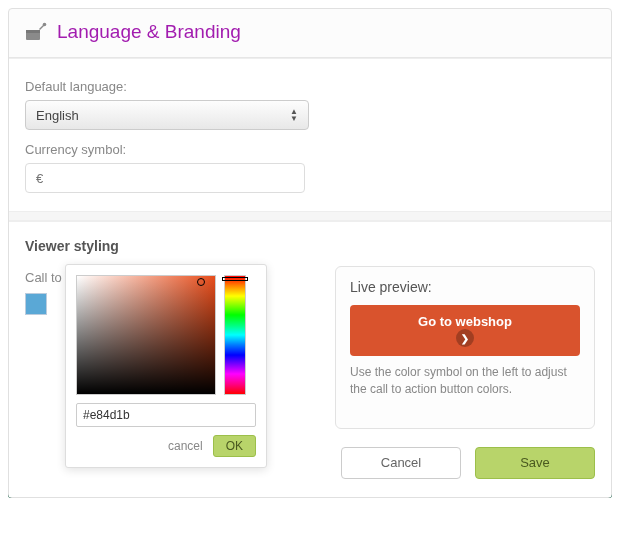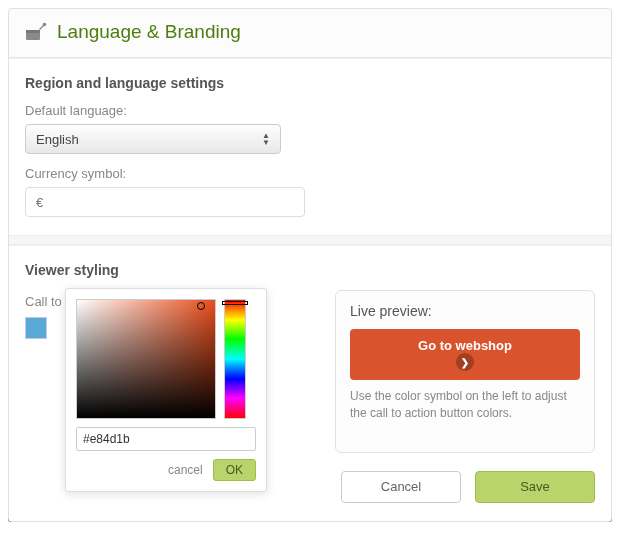--- a/index.html
+++ b/index.html
@@ -22,21 +22,21 @@
     display: flex;
     align-items: center;
     gap: 10px;
     padding: 12px 16px 14px 16px;
     border-bottom: 1px solid #e6e6e6;
   }
   .panel-header h1 {
     margin: 0;
     font-size: 19px;
     font-weight: 400;
-    color: #4d7c0f;
+    color: #a21caf;
   }
   .header-icon svg { display:block; }
   .section {
     background: #fff;
     border-top: 1px solid #eee;
     padding: 16px 16px 18px 16px;
   }
   .section:first-of-type { border-top: none; }
   .section-title {
     font-size: 14px;
@@ -44,21 +44,21 @@
     color: #555;
     margin: 0 0 12px 0;
   }
   .field-label {
     display: block;
     color: #888;
     font-size: 13px;
     margin: 4px 0 6px 0;
   }
   .select-wrap {
-    width: 256px;
+    width: 284px;
     height: 30px;
     border: 1px solid #ccc;
     border-radius: 4px;
     background: linear-gradient(#fdfdfd,#e8e8e8);
     position: relative;
     display: flex;
     align-items: center;
     padding: 0 28px 0 10px;
     color: #444;
     font-size: 13px;
@@ -248,21 +248,20 @@
         <rect x="1" y="8" width="14" height="10" rx="1" fill="#8a8a8a"></rect>
         <rect x="1" y="8" width="14" height="3" fill="#777"></rect>
         <path d="M14 7 L19 2 L20 3 L15 8 Z" fill="#8a8a8a"></path>
         <circle cx="19.5" cy="2.5" r="1.8" fill="#8a8a8a"></circle>
       </svg>
     </span>
     <h1>Language &amp; Branding</h1>
   </div>
 
   <div class="section">
-    <div class="section-title">Region and language settings</div>
 
     <label class="field-label">Default language:</label>
     <div class="select-wrap">
       <span>English</span>
       <span class="spinner">
         <span>▲</span>
           <span>▼</span>
       </span>
     </div>
 

